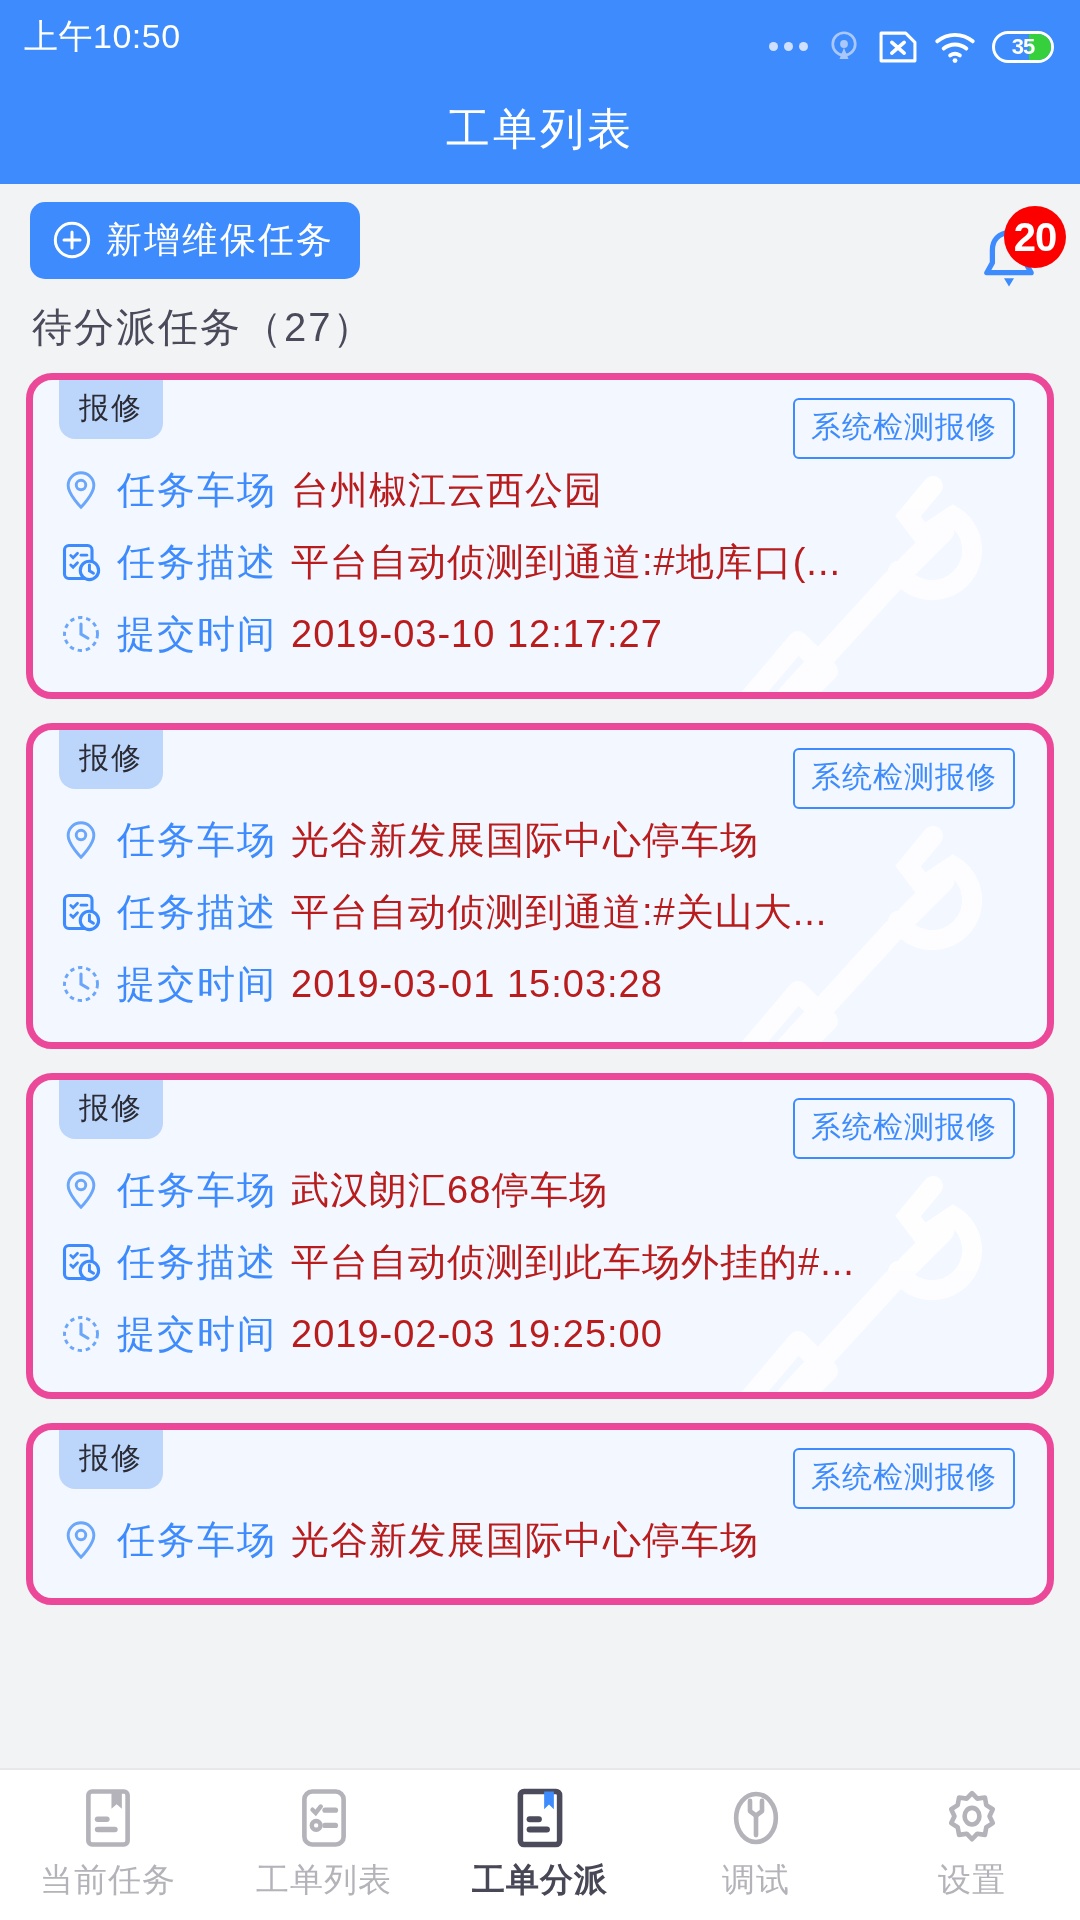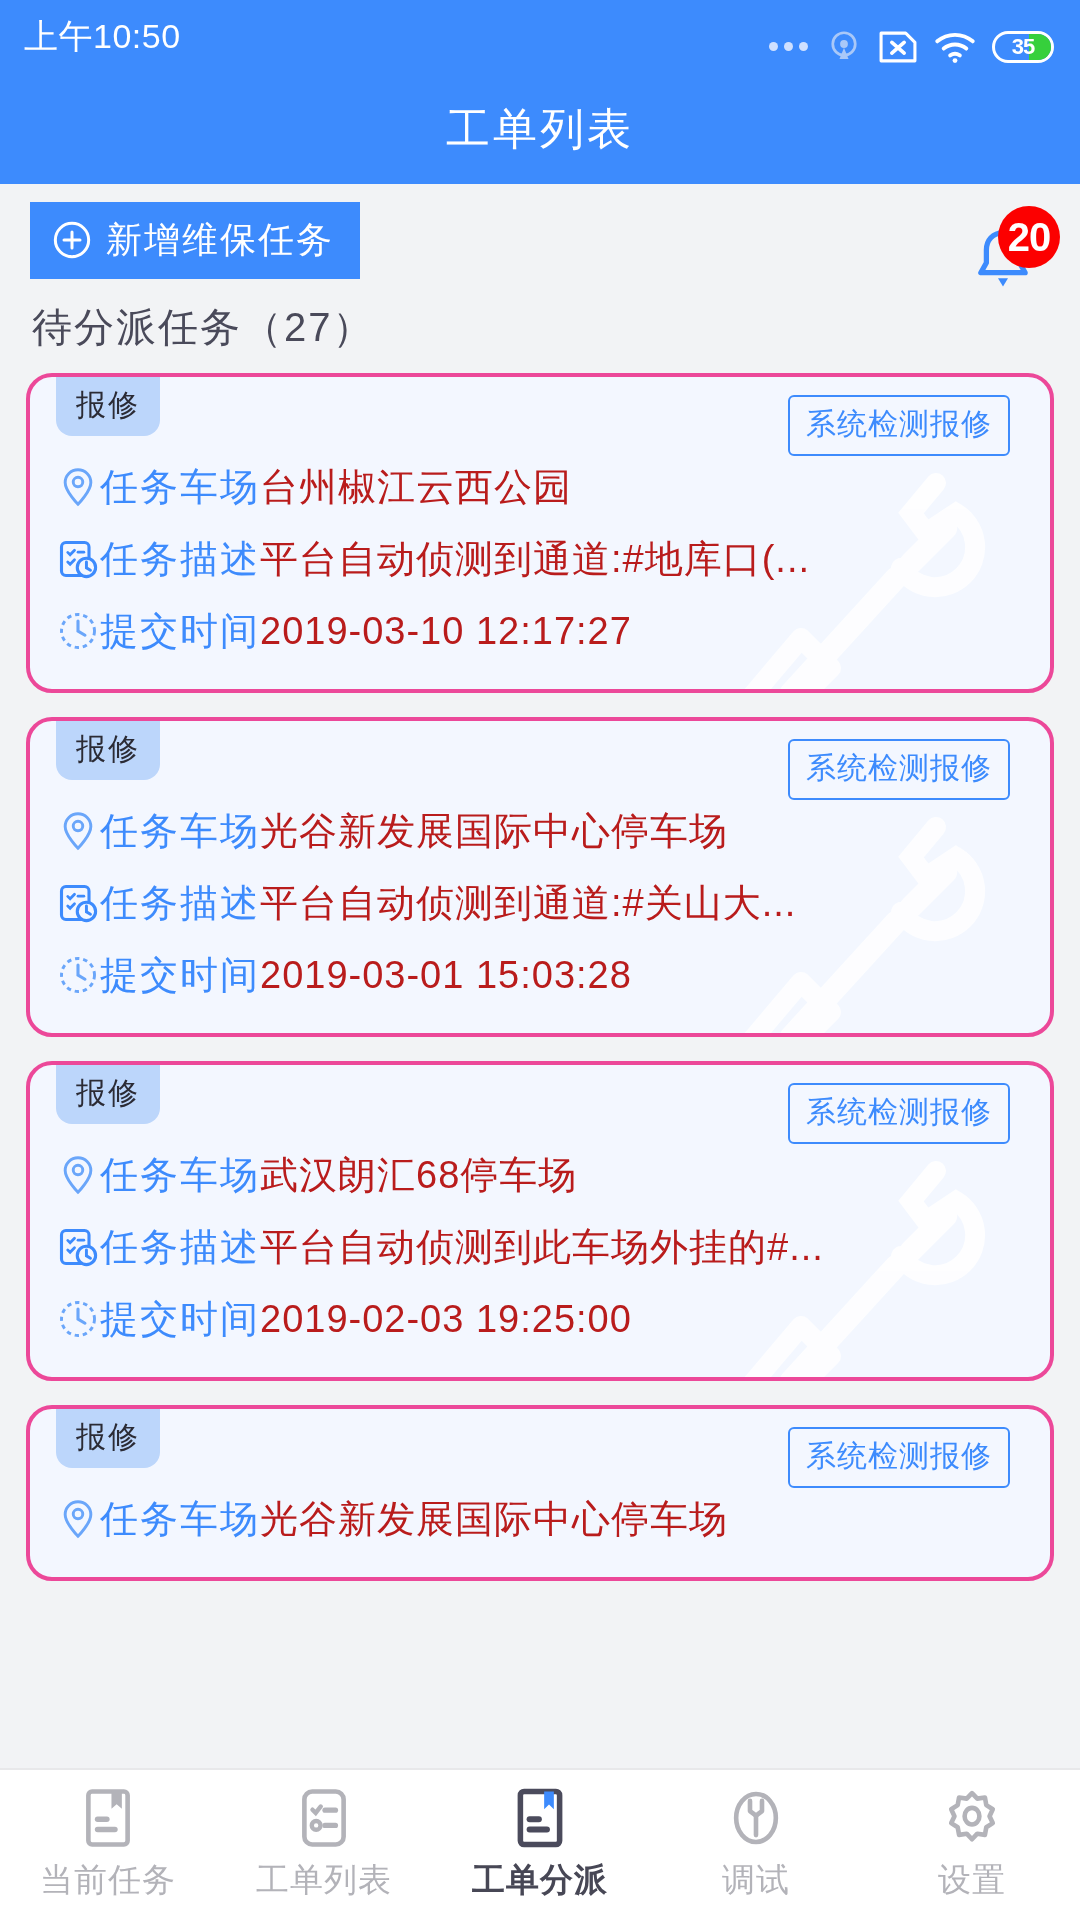--- a/index.html
+++ b/index.html
@@ -35,68 +35,68 @@
   }
   .header .title{ font-size:44px; letter-spacing:3px; }
 
   
   .toolbar{
     position:relative; height:112px; padding:0 30px;
     display:flex; align-items:center;
   }
   .add-btn{
     display:inline-flex; align-items:center; gap:14px;
-    background:#3d8bfd; color:#fff; border:none; border-radius:0;
+    background:#3d8bfd; color:#fff; border:none; border-radius:15px;
     padding:14px 26px 14px 22px; font-size:36px; letter-spacing:2px;
     font-family:inherit; cursor:pointer;
   }
   .plus-ic{ width:40px; height:40px; display:block; }
   .bell-wrap{
-    position:absolute; right:24px; top:26px; width:92px; height:86px;
+    position:absolute; right:18px; top:26px; width:92px; height:86px;
   }
   .bell-ic{ position:absolute; left:0; top:14px; }
   .badge{
     position:absolute; right:-4px; top:-4px;
     min-width:62px; height:62px; border-radius:50%;
     background:#fc0000; color:#fff; font-size:40px; font-weight:bold;
     display:flex; align-items:center; justify-content:center;
     padding:0 6px; letter-spacing:-1px;
   }
 
   
   .section-title{
     padding:4px 32px 18px; font-size:40px; color:#4a4a5a; letter-spacing:2px;
   }
 
   
   .list{ padding:0 26px; }
   .card{
-    position:relative; background:#f3f7ff; border:4px solid #ec4899;
+    position:relative; background:#f3f7ff; border:7px solid #ec4899;
     border-radius:26px; margin-bottom:24px; overflow:hidden;
-    padding:0 16px 22px 0;
+    padding:0 8px 22px 0;
   }
   .card-head{ position:relative; height:74px; }
   .tag{
     position:absolute; left:26px; top:0;
     background:#bcd6fb; color:#2b2b35; font-size:30px; letter-spacing:2px;
     padding:8px 20px 10px; border-radius:0 0 16px 16px;
   }
   .type-badge{
     position:absolute; right:24px; top:18px;
     border:2px solid #3d8bfd; color:#3d8bfd; background:transparent;
     border-radius:6px; padding:7px 16px 9px; font-size:30px; letter-spacing:1px;
     white-space:nowrap;
   }
   .watermark{
     position:absolute; right:34px; bottom:-24px; width:300px; height:250px;
     opacity:.85; pointer-events:none;
   }
   .row{
     position:relative; display:flex; align-items:center;
-    padding:10px 26px; min-height:72px;
+    padding:10px 26px; gap:14px; min-height:72px;
   }
   .row .ri{ flex:0 0 auto; width:44px; height:44px; display:block; }
   .row .label{ color:#3d8bfd; font-size:38px; letter-spacing:2px; flex:0 0 auto; }
   .row .value{
     color:#b91c1c; font-size:38px; letter-spacing:1px;
     white-space:nowrap; overflow:hidden;
   }
 
   
   .tabbar{

